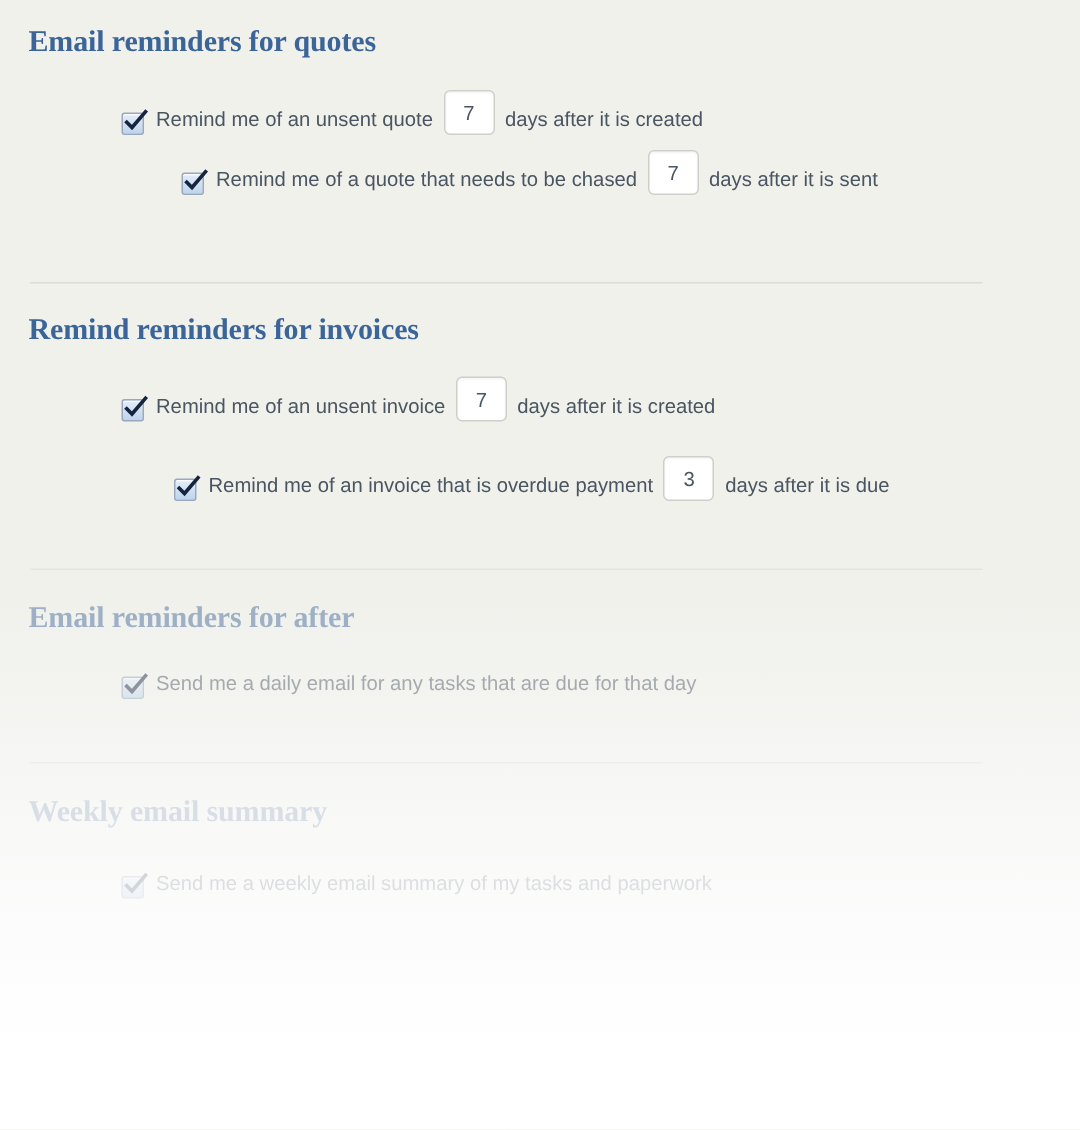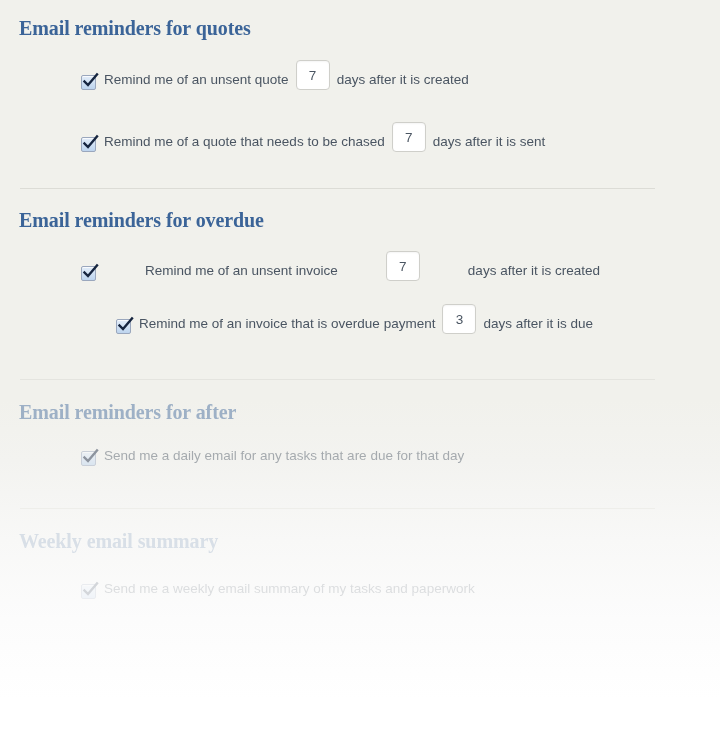--- a/index.html
+++ b/index.html
@@ -131,38 +131,38 @@
       <span class="checkbox">
         <svg viewBox="0 0 19 19">
           <path d="M3.5 9.5 L7 13 L16 2.5" fill="none" stroke="#16253f" stroke-width="2.4" stroke-linecap="square" stroke-linejoin="miter"></path>
         </svg>
       </span>
       <span class="row-label pre">Remind me of an unsent quote</span>
       <input class="num-input" type="text" value="7" style="">
       <span class="row-label post">days after it is created</span>
     </div>
 
-    <div class="row" style="top:130px;">
+    <div class="row" style="top:108px;margin-left:40px;">
       <span class="checkbox">
         <svg viewBox="0 0 19 19">
           <path d="M3.5 9.5 L7 13 L16 2.5" fill="none" stroke="#16253f" stroke-width="2.4" stroke-linecap="square" stroke-linejoin="miter"></path>
         </svg>
       </span>
       <span class="row-label pre">Remind me of a quote that needs to be chased</span>
       <input class="num-input" type="text" value="7" style="">
       <span class="row-label post">days after it is sent</span>
     </div>
   </div>
 
   <div class="divider" style="top:188px;"></div>
 
   <div class="section">
-    <h2 class="heading" style="top:209px;">Email reminders for overdue</h2>
-
-    <div class="row" style="top:259px;gap:41px;">
+    <h2 class="heading" style="top:209px;">Remind reminders for invoices</h2>
+
+    <div class="row" style="top:259px;">
       <span class="checkbox">
         <svg viewBox="0 0 19 19">
           <path d="M3.5 9.5 L7 13 L16 2.5" fill="none" stroke="#16253f" stroke-width="2.4" stroke-linecap="square" stroke-linejoin="miter"></path>
         </svg>
       </span>
       <span class="row-label pre">Remind me of an unsent invoice</span>
       <input class="num-input" type="text" value="7" style="">
       <span class="row-label post">days after it is created</span>
     </div>
 

